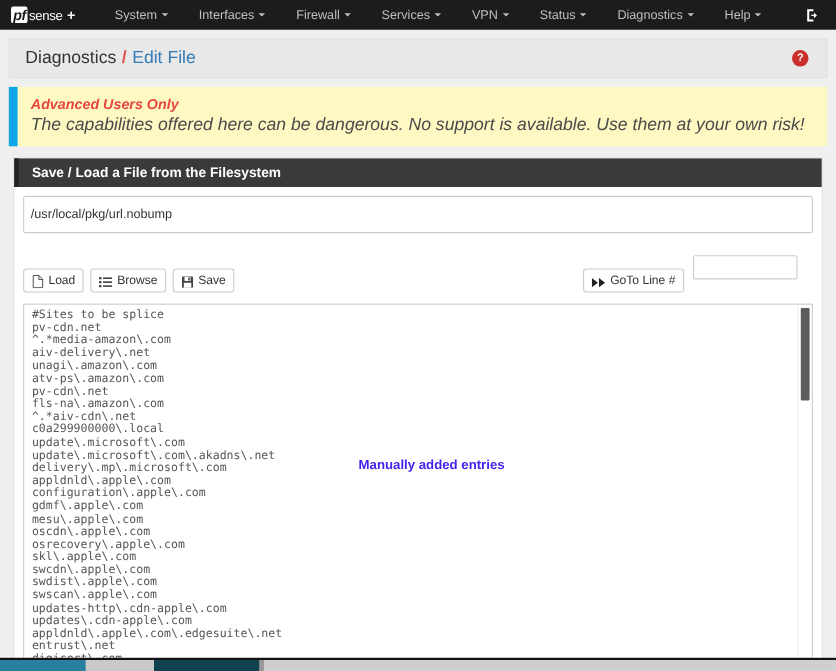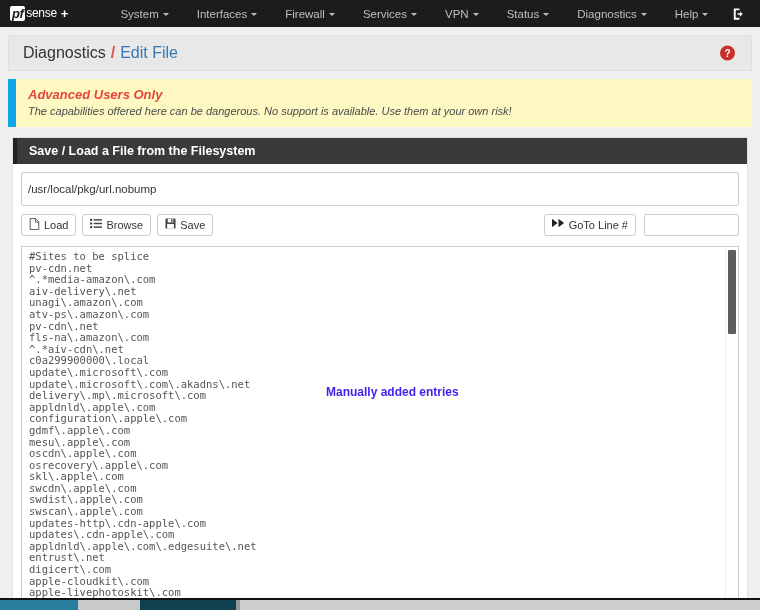--- a/index.html
+++ b/index.html
@@ -17,22 +17,22 @@
   .navbar {
     height: 27px;
     background: #1c1c1c;
     display: flex;
     align-items: center;
     padding: 0 10px;
     position: relative;
   }
   .brand {
     display: flex;
-    align-items: flex-start;
-    margin-right: 38px;
+    align-items: flex-end;
+    margin-right: 22px;
     cursor: pointer;
   }
   .brand-mark {
     background: #fff;
     color: #1c1c1c;
     font-weight: bold;
     font-size: 13px;
     font-style: italic;
     line-height: 15px;
     padding: 0 2px 0 2px;
@@ -114,21 +114,21 @@
     padding: 8px 12px 10px 12px;
     margin-bottom: 10px;
     font-style: italic;
   }
   .warn-title {
     color: #e8453c;
     font-size: 13px;
     font-weight: bold;
     margin-bottom: 3px;
   }
-  .warn-body { color: #4a4a4a; font-size: 11px; }
+  .warn-body { color: #4a4a4a; font-size: 16px; }
 
   
   .panel {
     background: #fff;
     border: 1px solid #e0e0e0;
     margin: 0 4px;
   }
   .panel-heading {
     background: #3a3a3a;
     color: #fff;
@@ -154,38 +154,39 @@
   }
 
   .btn-row {
     display: flex;
     align-items: center;
     margin-top: 8px;
     position: relative;
   }
   .btn {
     display: inline-flex;
-    align-items: flex-start;
+    align-items: flex-end;
     gap: 4px;
     background: #fff;
     border: 1px solid #ccc;
     border-radius: 3px;
     padding: 3px 7px;
     font-size: 11px;
     color: #333;
     cursor: pointer;
     margin-right: 6px;
     line-height: 14px;
     white-space: nowrap;
+    margin-top: 24px;
   }
   .btn svg { display: block; }
 
   .goto-wrap {
     position: absolute;
-    right: 0;
+    right: 14px;
     display: flex;
     align-items: center;
   }
   .goto-wrap .btn { margin-right: 8px; }
   .goto-input {
     width: 95px;
     height: 22px;
     border: 1px solid #ccc;
     border-radius: 2px;
     padding: 2px 5px;

